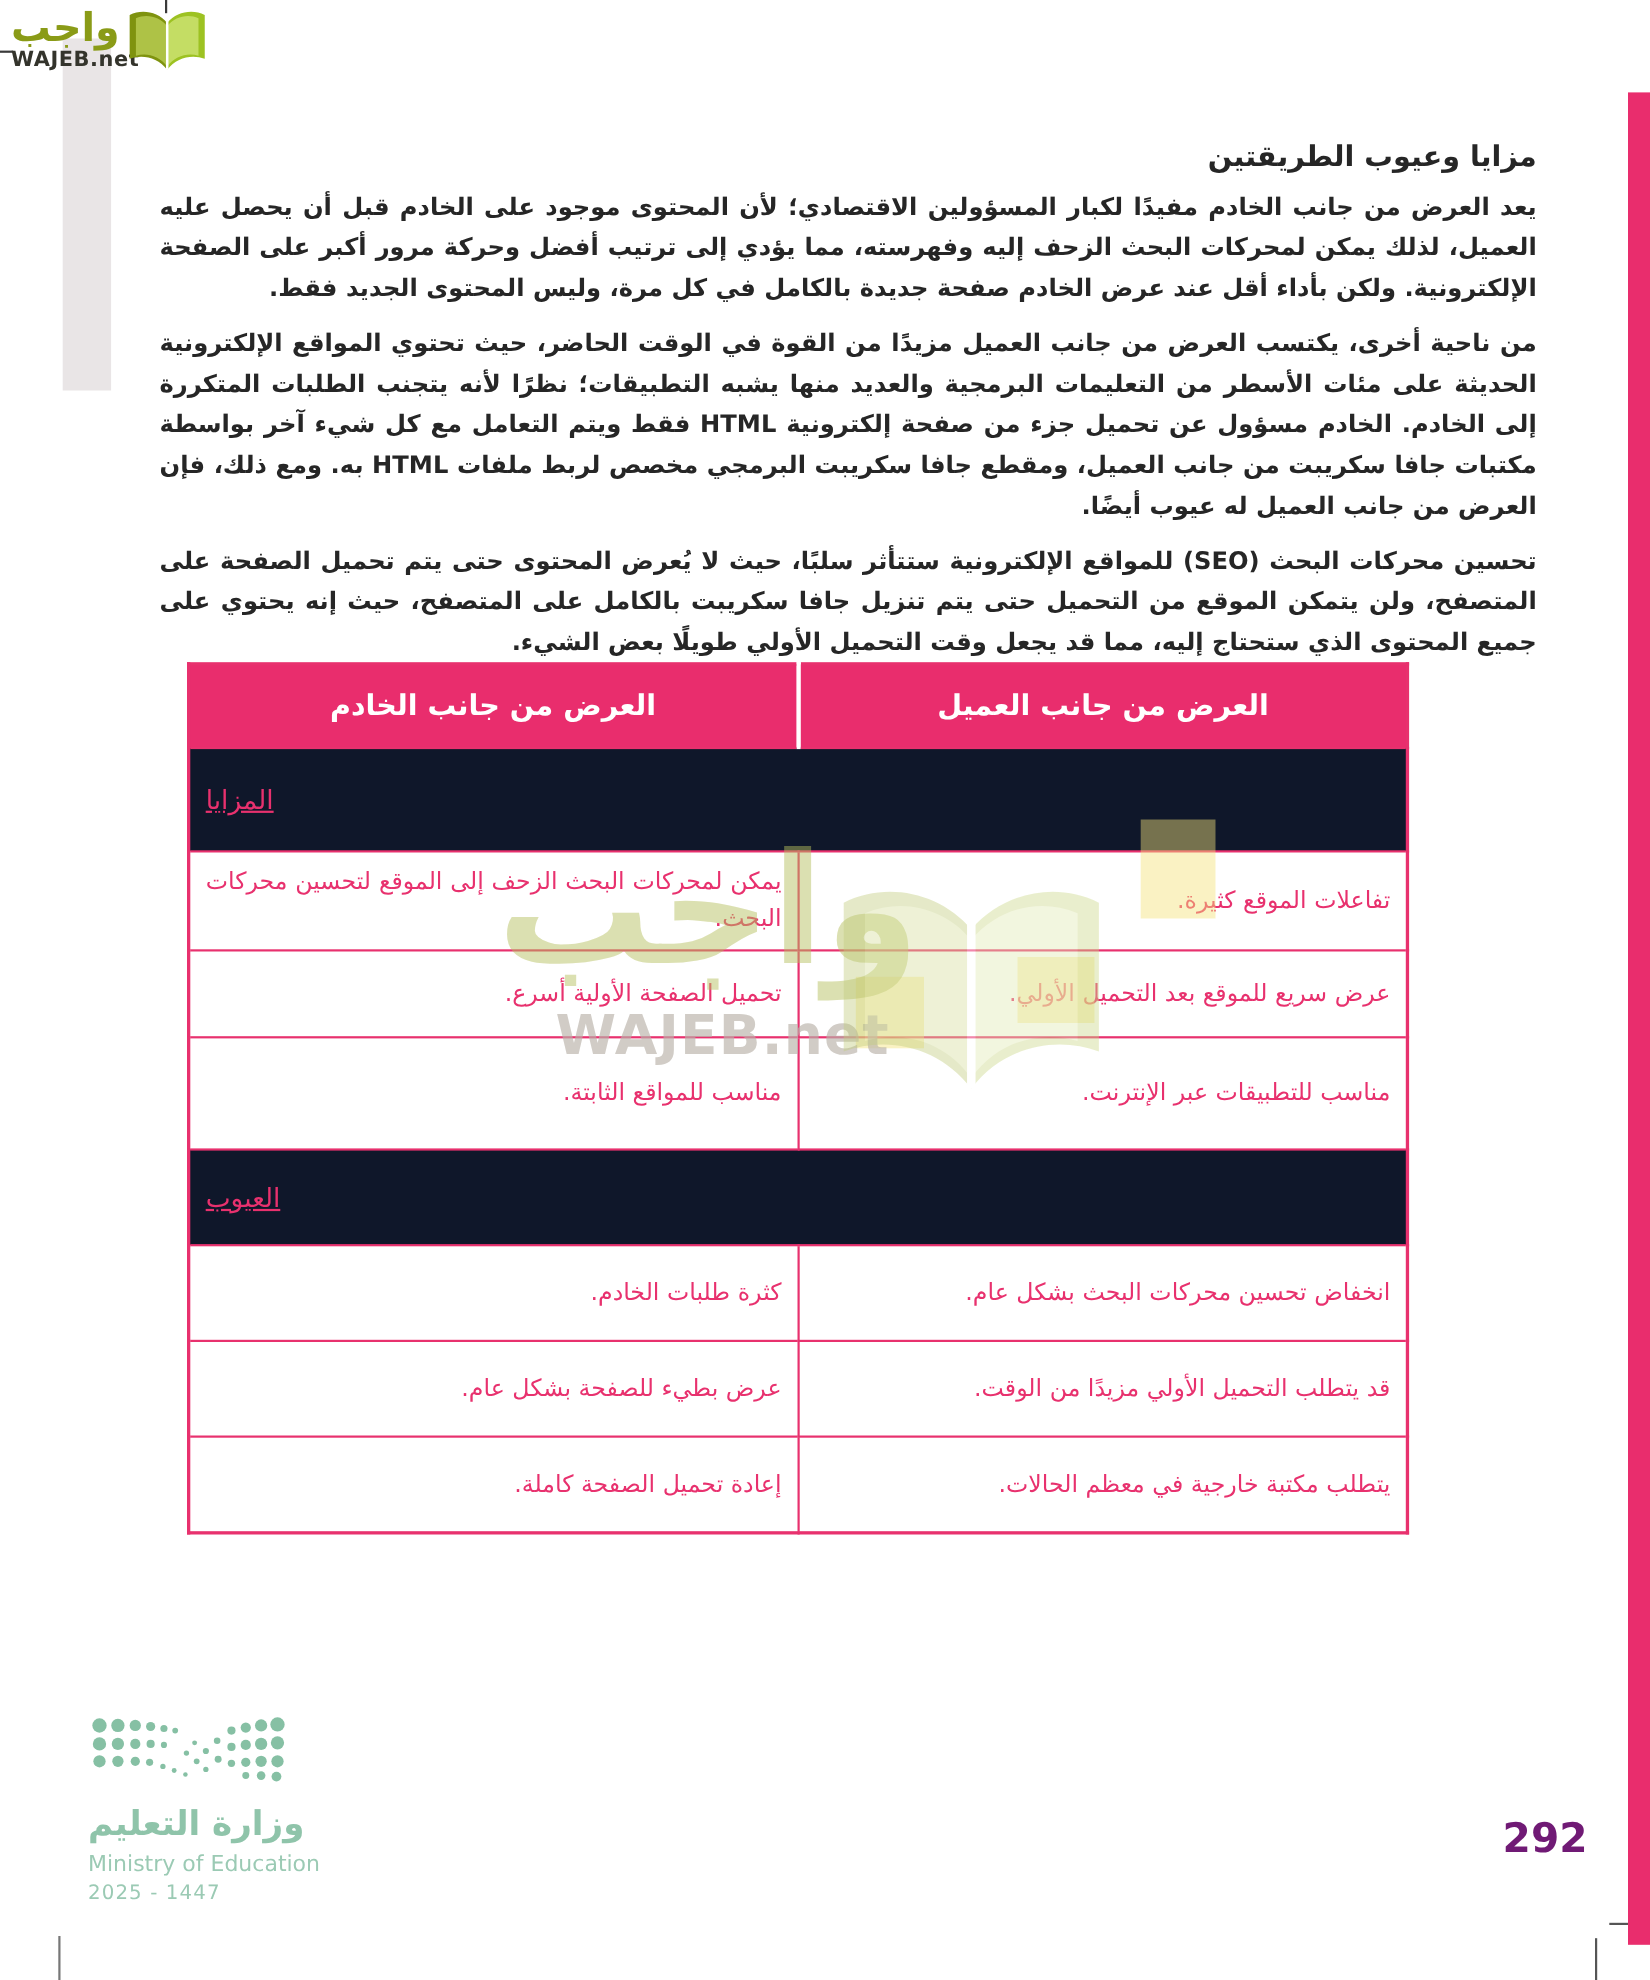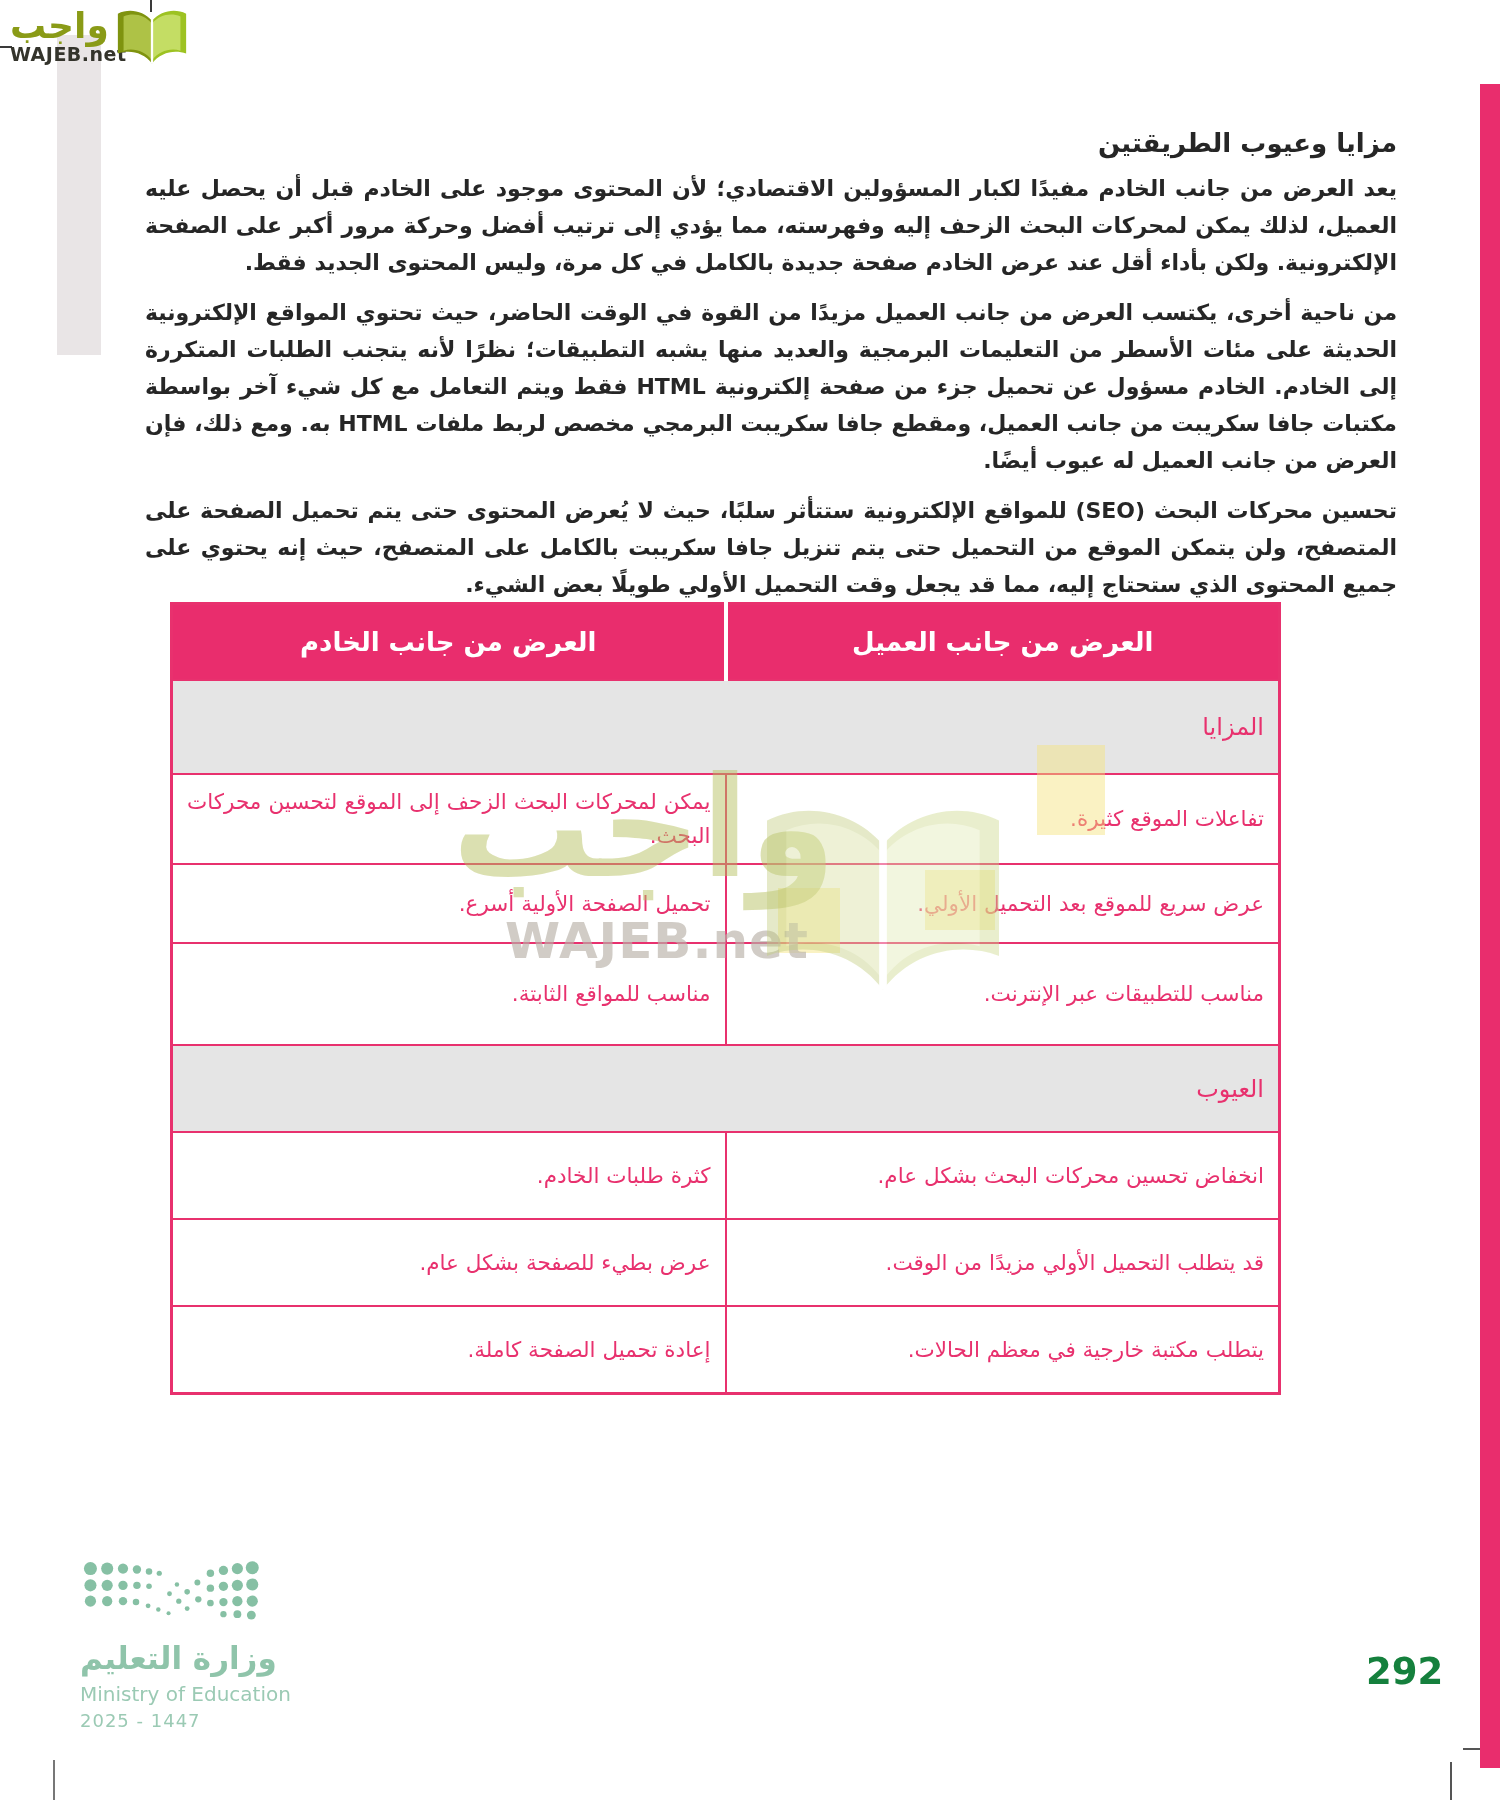--- a/index.html
+++ b/index.html
@@ -29,22 +29,22 @@
              text-align:justify;}
 
   
   .cmp-table{position:absolute;left:170px;top:602px;width:1108px;border-collapse:collapse;
              table-layout:fixed;z-index:1;}
   .cmp-table th,.cmp-table td{border:2.5px solid #e8316e;}
   .cmp-table{border:3px solid #e8316e;}
   .cmp-table th{background:#e92d6d;color:#ffffff;font-size:26px;font-weight:bold;
                 height:72px;text-align:center;vertical-align:middle;}
   th.col-client{border-left:4px solid #ffffff;}
-  td.section{background:#e5e5e5;color:#e8316e;font-size:24px;text-align:right;
-             vertical-align:middle;padding:0 14px;}
+  td.section{background:#0f172a;color:#e8316e;font-size:24px;text-align:left;
+             vertical-align:middle;padding:0 14px;text-decoration:underline;}
   td.cell{background:#ffffff;color:#e8316e;font-size:21.5px;text-align:right;
           vertical-align:middle;padding:0 14px;line-height:34px;}
   td.justify{text-align:justify;}
   tr.h-sec1 td{height:92px;} tr.h-sec2 td{height:85px;}
   tr.h-r1 td{height:88px;} tr.h-r2 td{height:77px;} tr.h-r3 td{height:100px;}
   tr.h-r4 td{height:75px;} tr.h-r5 td{height:85px;} tr.h-r6 td{height:85px;}
   tr.h-r7 td{height:85px;} tr.h-r8 td{height:101px;}
 
   
   .watermark{position:absolute;left:0;top:0;width:1500px;height:1800px;pointer-events:none;z-index:5;}
@@ -56,21 +56,21 @@
   .wm-sq{position:absolute;background:#f3e27a;opacity:.45;}
 
   
   .moe{position:absolute;left:80px;top:1558px;width:280px;direction:ltr;text-align:left;}
   .moe-dots{width:186px;height:64px;display:block;margin-left:3px;}
   .moe-ar{font-size:31px;font-weight:bold;color:#8fc4aa;margin-top:18px;direction:rtl;text-align:left;}
   .moe-en{font-size:20px;color:#9bcab4;margin-top:6px;}
   .moe-years{font-size:18px;color:#9bcab4;margin-top:4px;letter-spacing:1px;}
 
   .page-num{position:absolute;left:1366px;top:1650px;font-size:37px;font-weight:bold;
-            color:#15803d;direction:ltr;}
+            color:#701a75;direction:ltr;}
 </style>
 </head>
 <body>
 
 <div class="mark" style="left:150px;top:0;width:2px;height:12px;"></div>
 <div class="mark" style="left:0;top:46px;width:12px;height:2px;"></div>
 <div class="mark" style="left:1463px;top:1748px;width:37px;height:2px;background:#555;"></div>
 <div class="mark" style="left:1450px;top:1762px;width:2px;height:38px;background:#555;"></div>
 <div class="mark" style="left:53px;top:1760px;width:2px;height:40px;background:#777;"></div>
 

